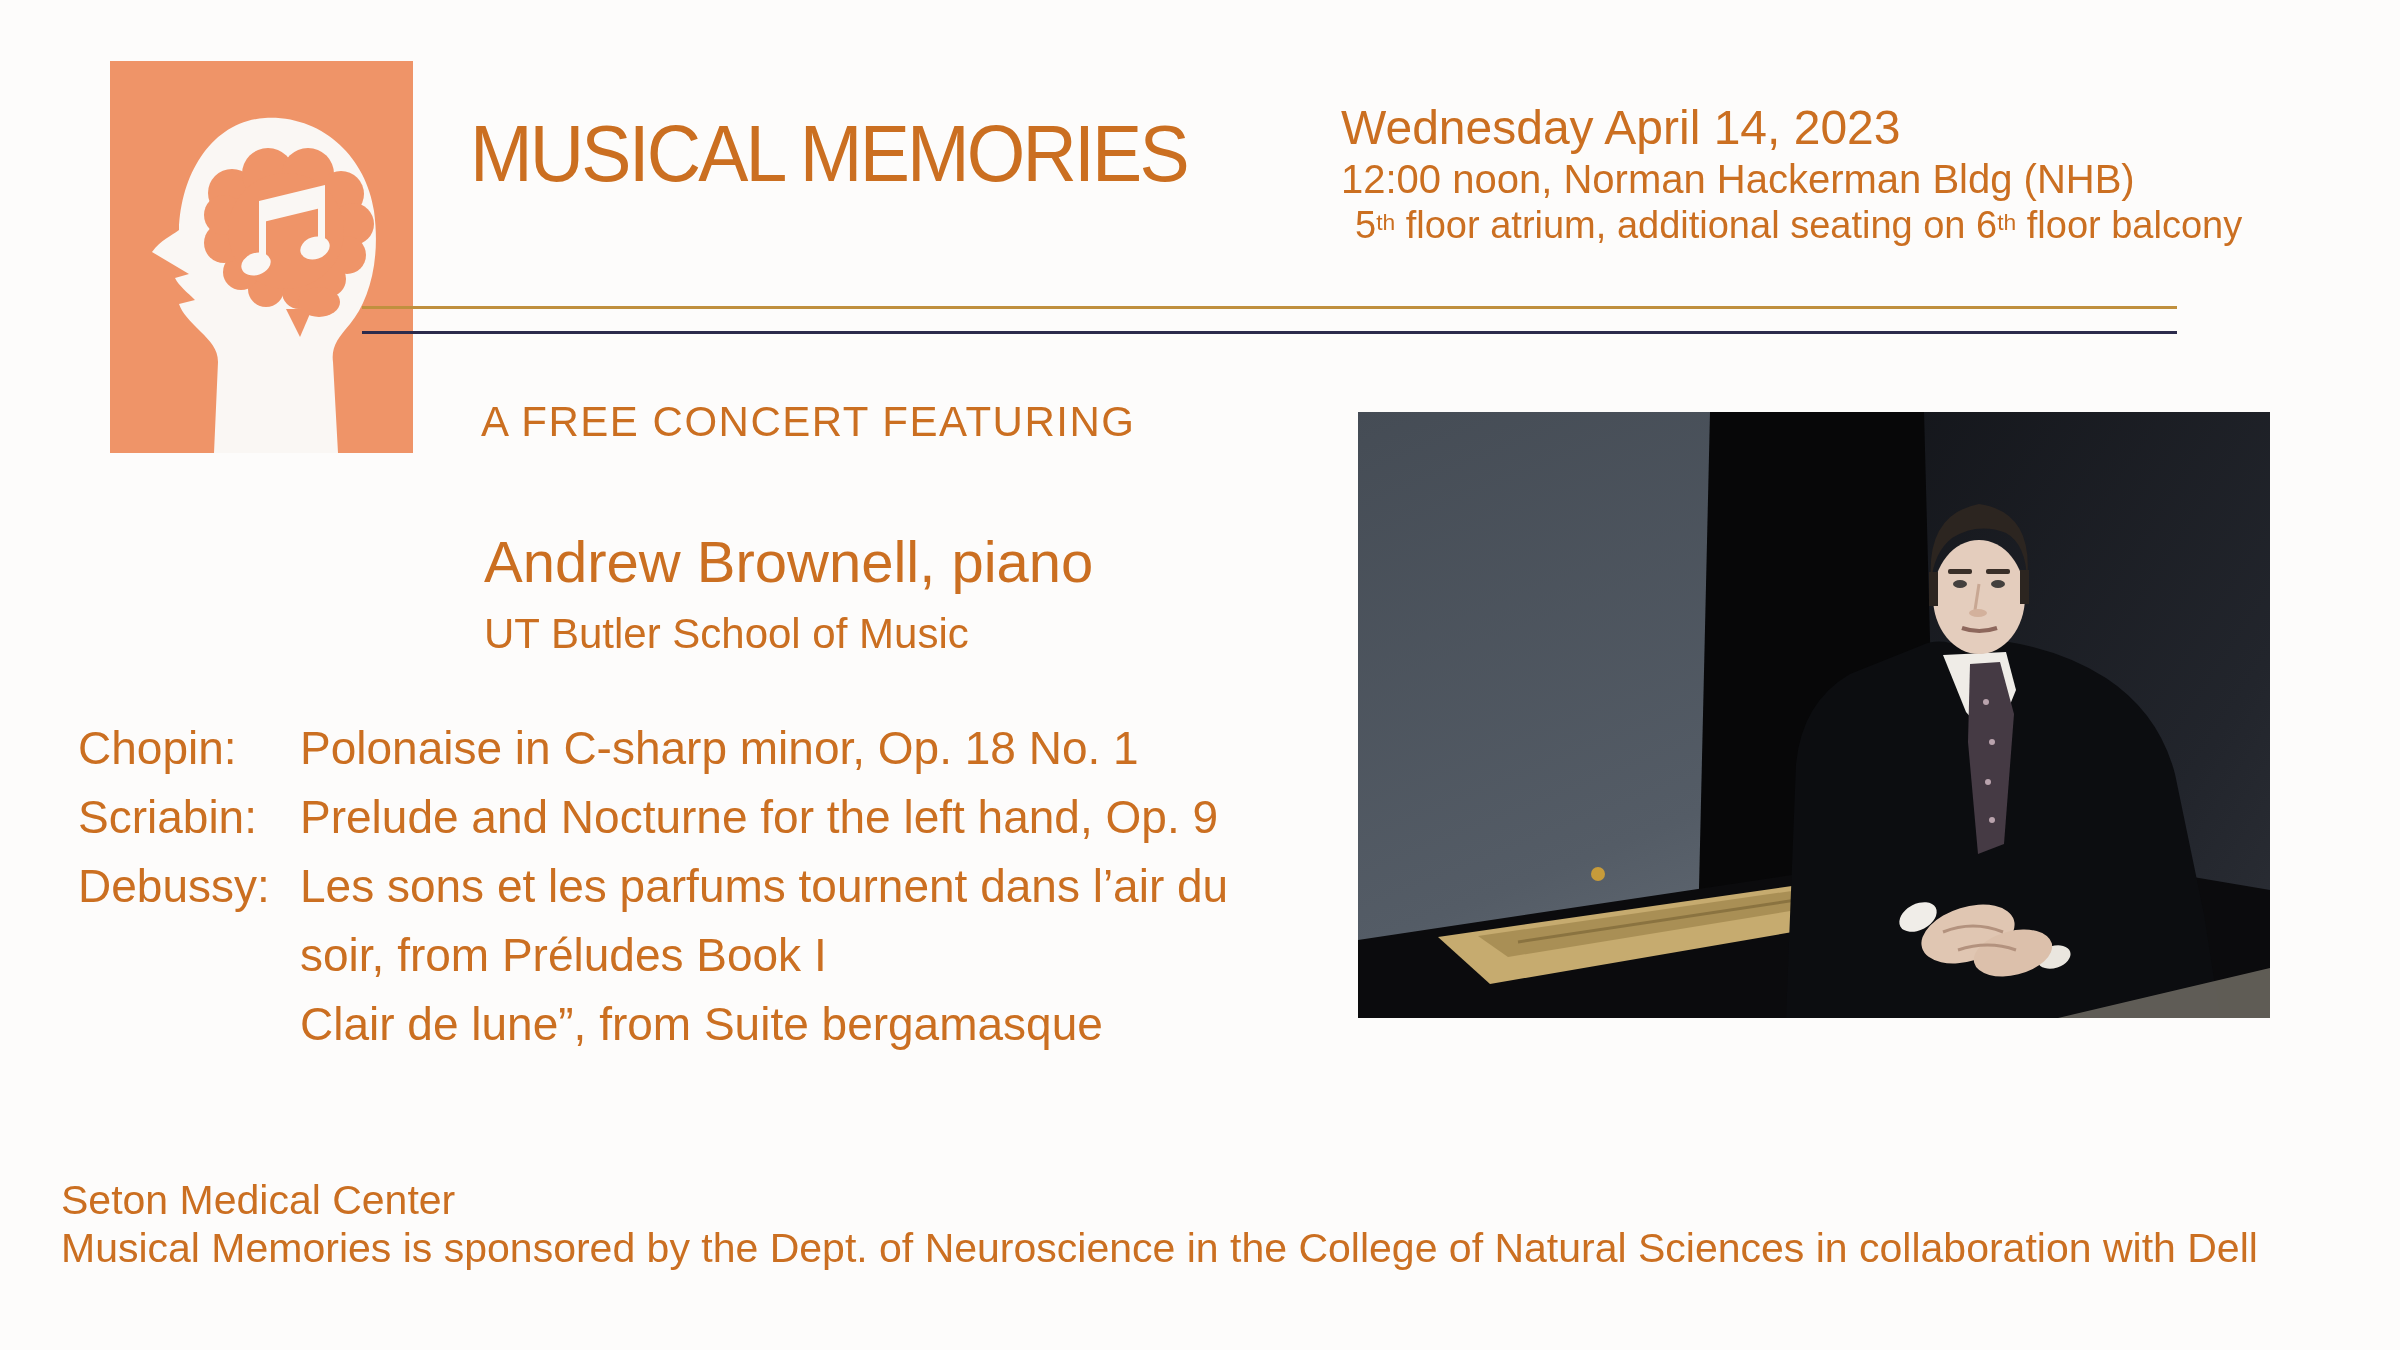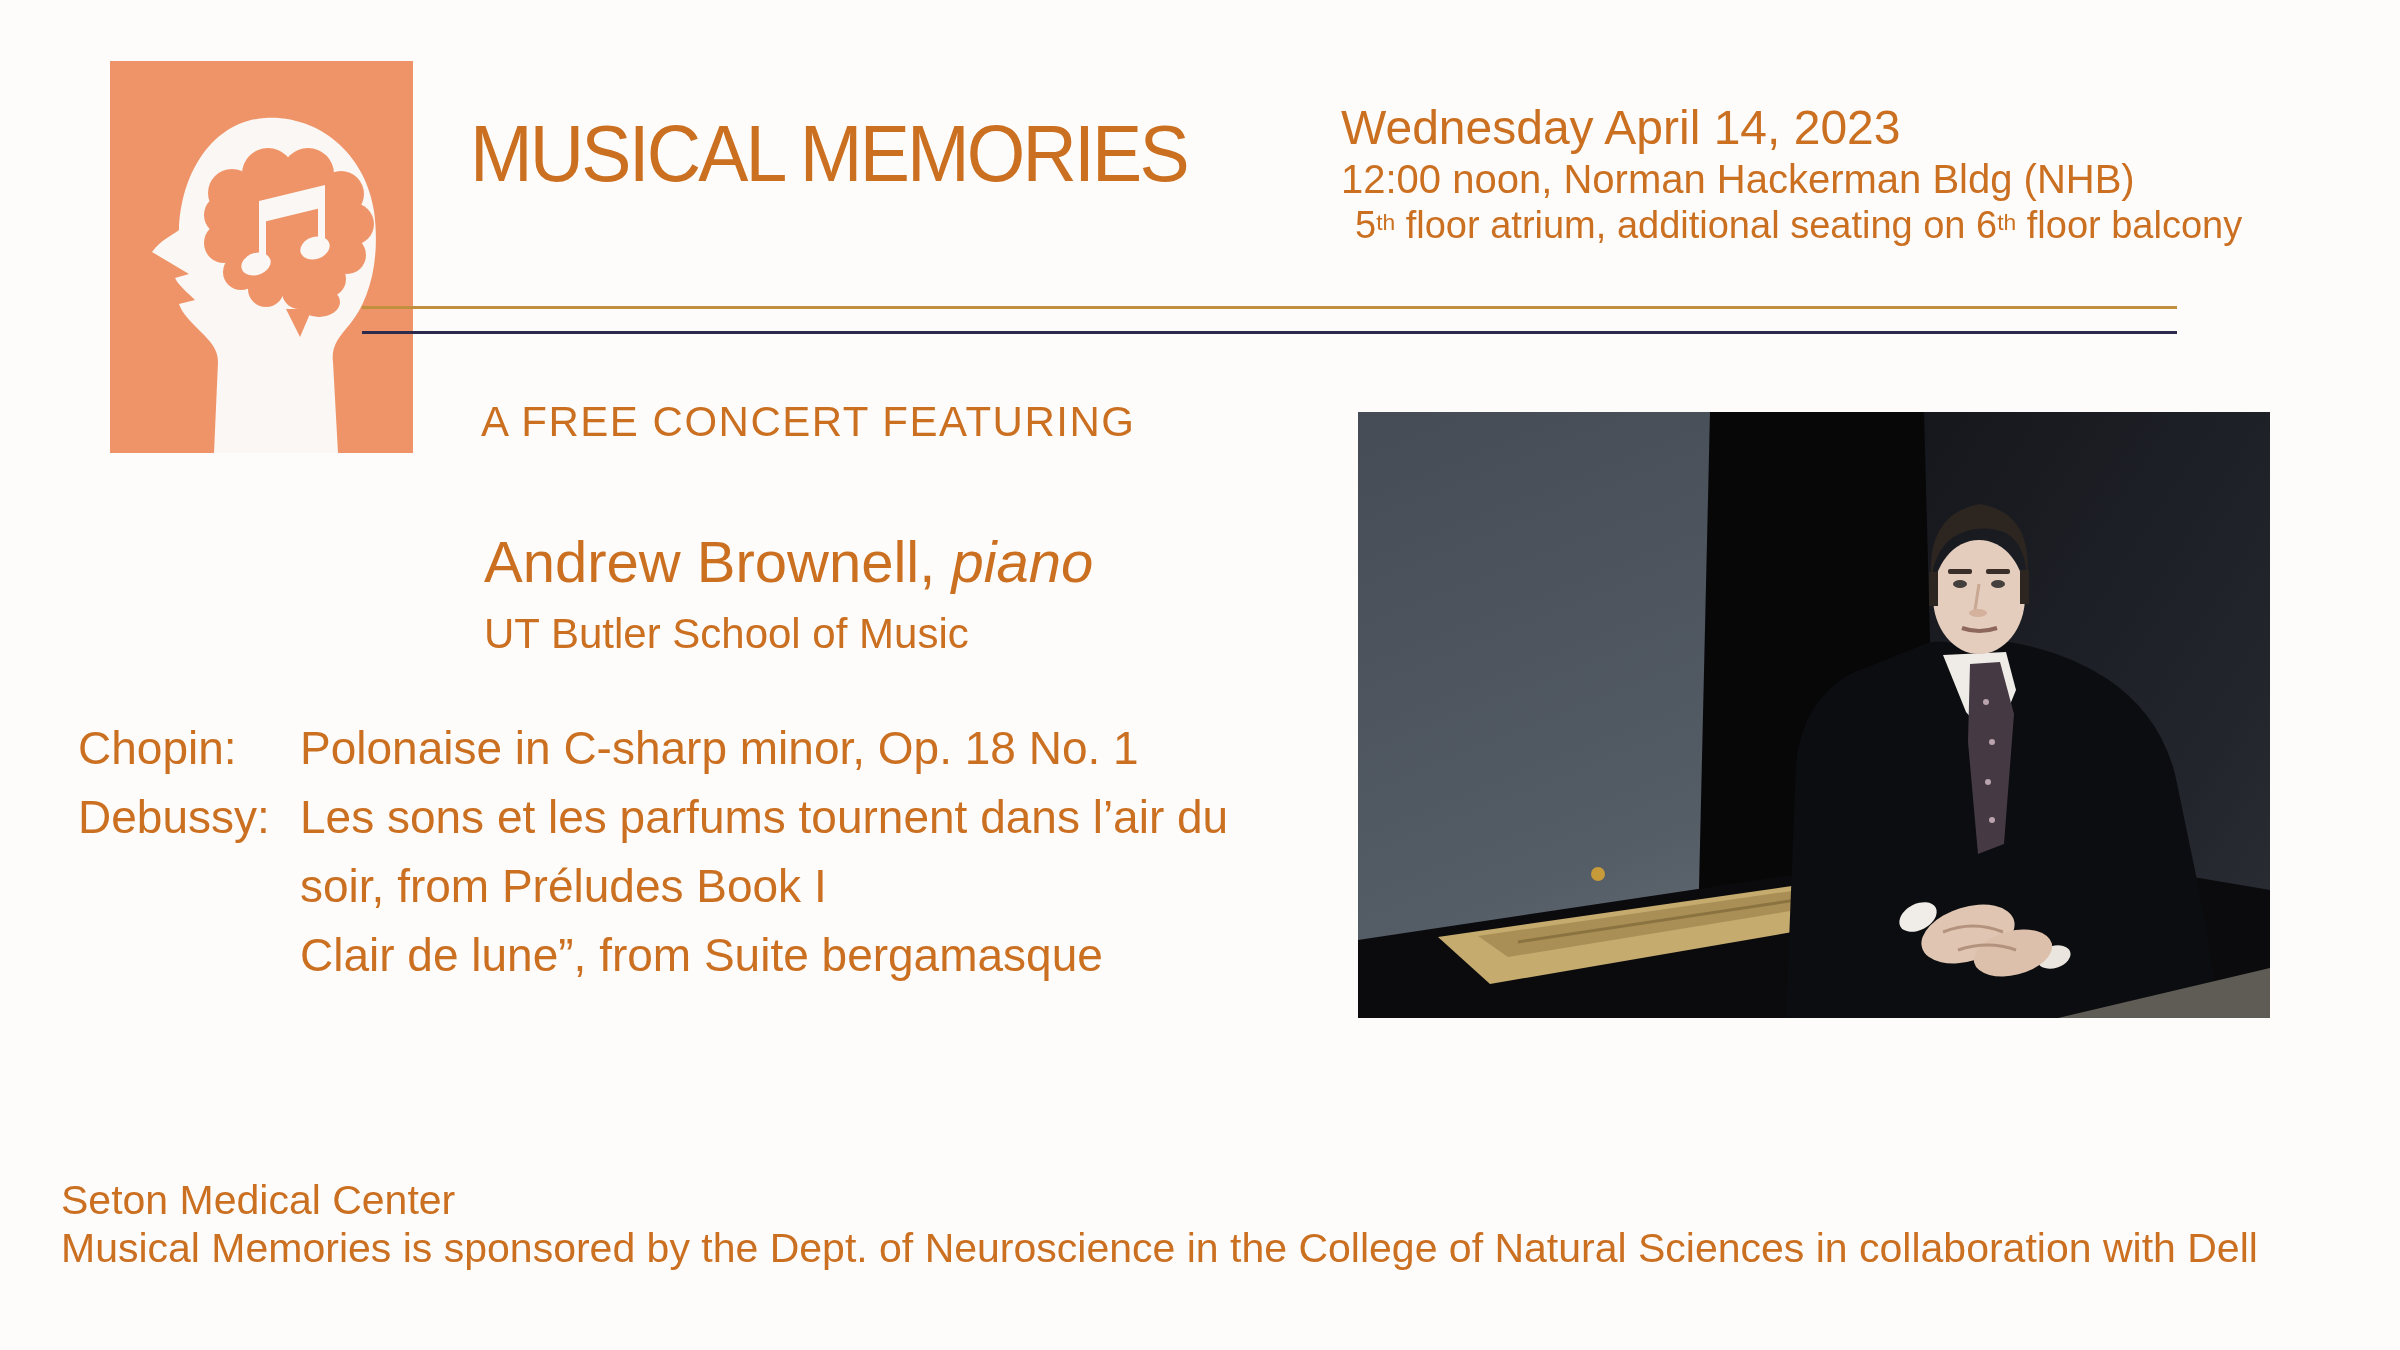--- a/index.html
+++ b/index.html
@@ -38,21 +38,21 @@
   .event .l3{font-size:38px;line-height:45px;padding-left:14px;}
   .event sup{font-size:60%;vertical-align:top;position:relative;top:-0.12em;}
 
   
   .divider-top{left:362px;top:306px;width:1815px;height:3px;background:var(--divider-top);}
   .divider-bottom{left:362px;top:331px;width:1815px;height:3px;background:var(--divider-bottom);}
 
   
   .kicker{left:481px;top:398px;font-size:42px;letter-spacing:1.5px;white-space:nowrap;}
   .artist{left:484px;top:528px;font-size:58px;white-space:nowrap;}
-  .artist .instr{font-style:italic;}
+  .artist .instr{}
   .school{left:484px;top:610px;font-size:42px;white-space:nowrap;}
 
   
   .program{left:78px;top:714px;width:1260px;}
   .prog-row{display:grid;grid-template-columns:222px 1fr;line-height:69px;font-size:46px;white-space:nowrap;}
 
   
   .photo{left:1358px;top:412px;width:912px;height:606px;}
   .photo svg{display:block;width:100%;height:100%;}
 
@@ -125,20 +125,24 @@
 <div class="abs artist"><span>Andrew Brownell, </span><span class="instr">piano</span></div>
 <div class="abs school">UT Butler School of Music</div>
 
 <div class="abs program">
 
 <div class="prog-row">
     <span class="prog-composer">Chopin:</span>
     <span class="prog-piece">Polonaise in C-sharp minor, Op. 18 No. 1</span>
   </div>
     <div class="prog-row">
+    <span class="prog-composer">Scriabin:</span>
+    <span class="prog-piece">Prelude and Nocturne for the left hand, Op. 9</span>
+  </div>
+    <div class="prog-row">
     <span class="prog-composer">Debussy:</span>
     <span class="prog-piece">Les sons et les parfums tournent dans l’air du</span>
   </div>
     <div class="prog-row">
     <span class="prog-composer"></span>
     <span class="prog-piece">soir, from Préludes Book I</span>
   </div>
     <div class="prog-row">
     <span class="prog-composer"></span>
     <span class="prog-piece">Clair de lune”, from Suite bergamasque</span>

